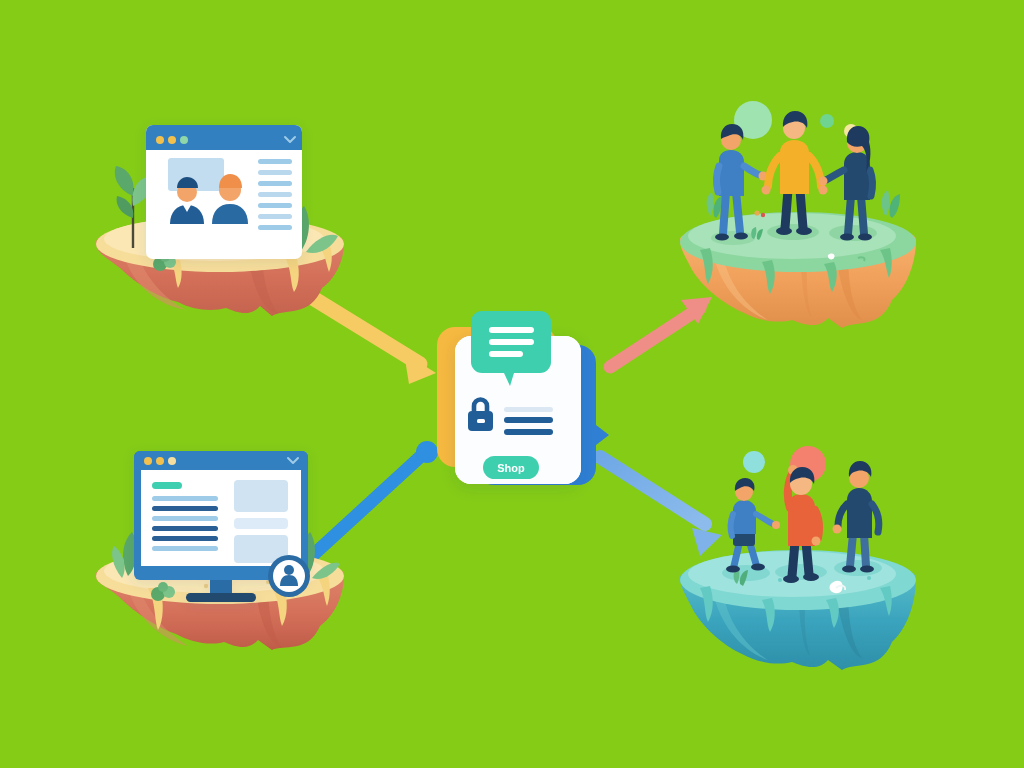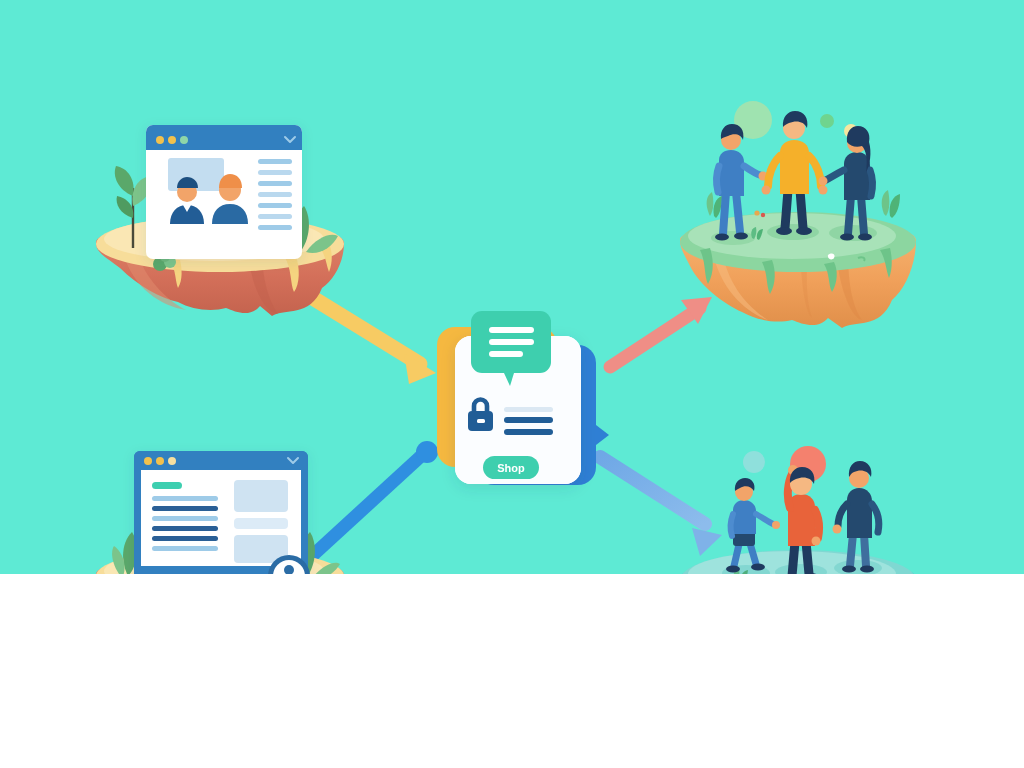--- a/index.html
+++ b/index.html
@@ -7,22 +7,22 @@
     margin: 0;
     padding: 0;
     background: #ffffff;
   }
   body {
     font-family: "Liberation Sans", sans-serif;
   }
   #stage {
     position: relative;
     width: 1024px;
-    height: 574px;
-    background: #5eead4;
+    height: 768px;
+    background: #84cc16;
     overflow: hidden;
   }
   #scene {
     position: absolute;
     inset: 0;
     width: 1024px;
     height: 768px;
   }
 </style>
 </head>

